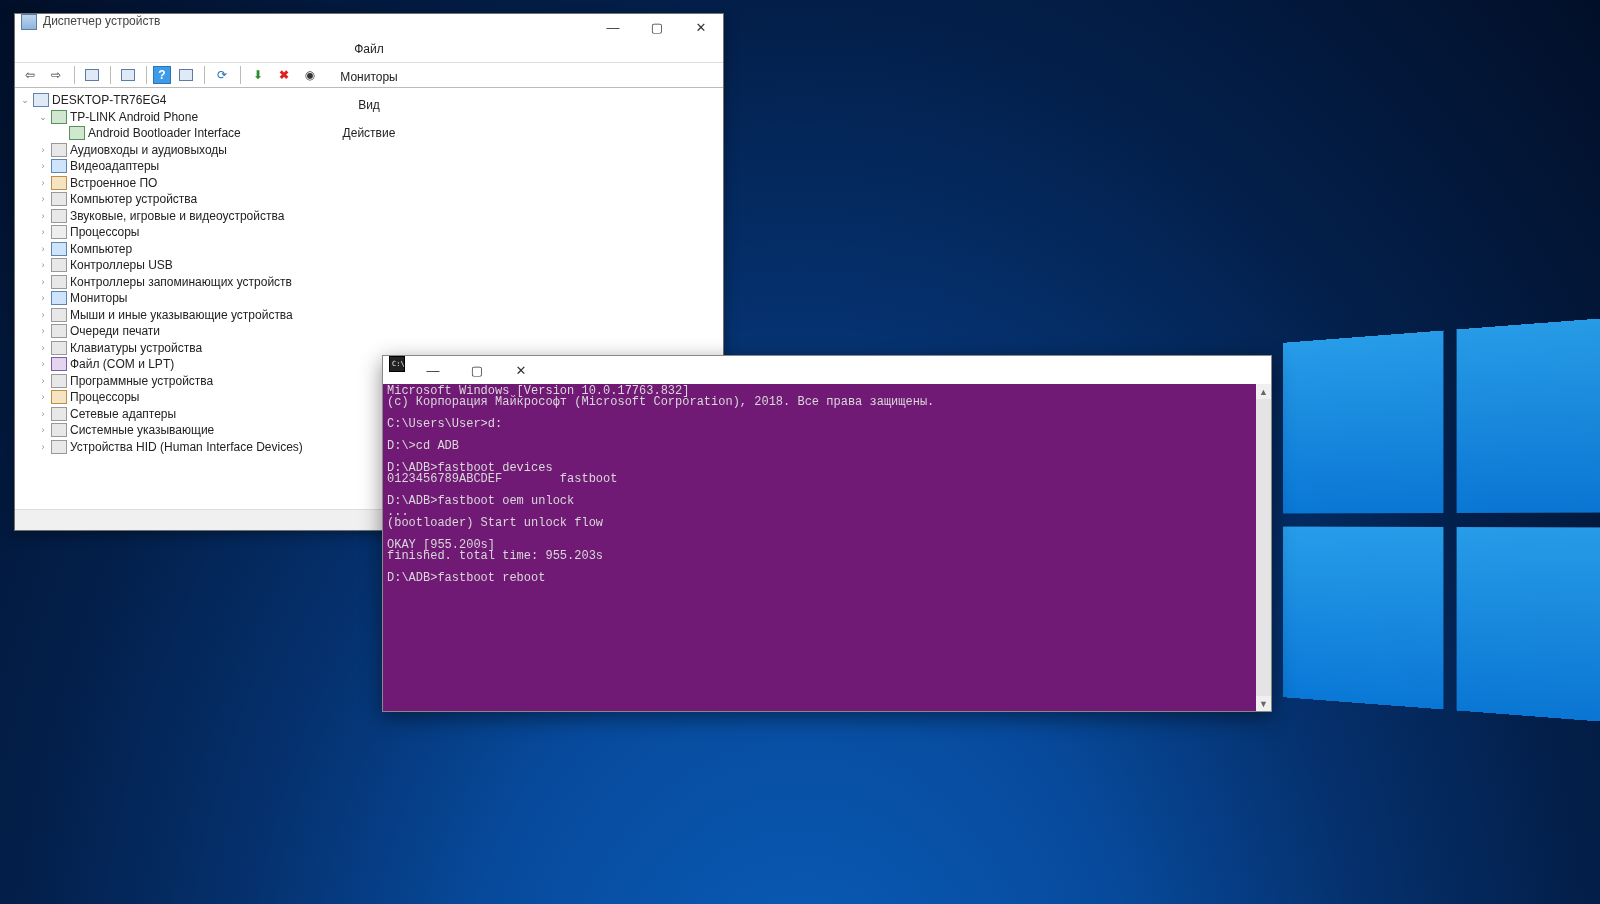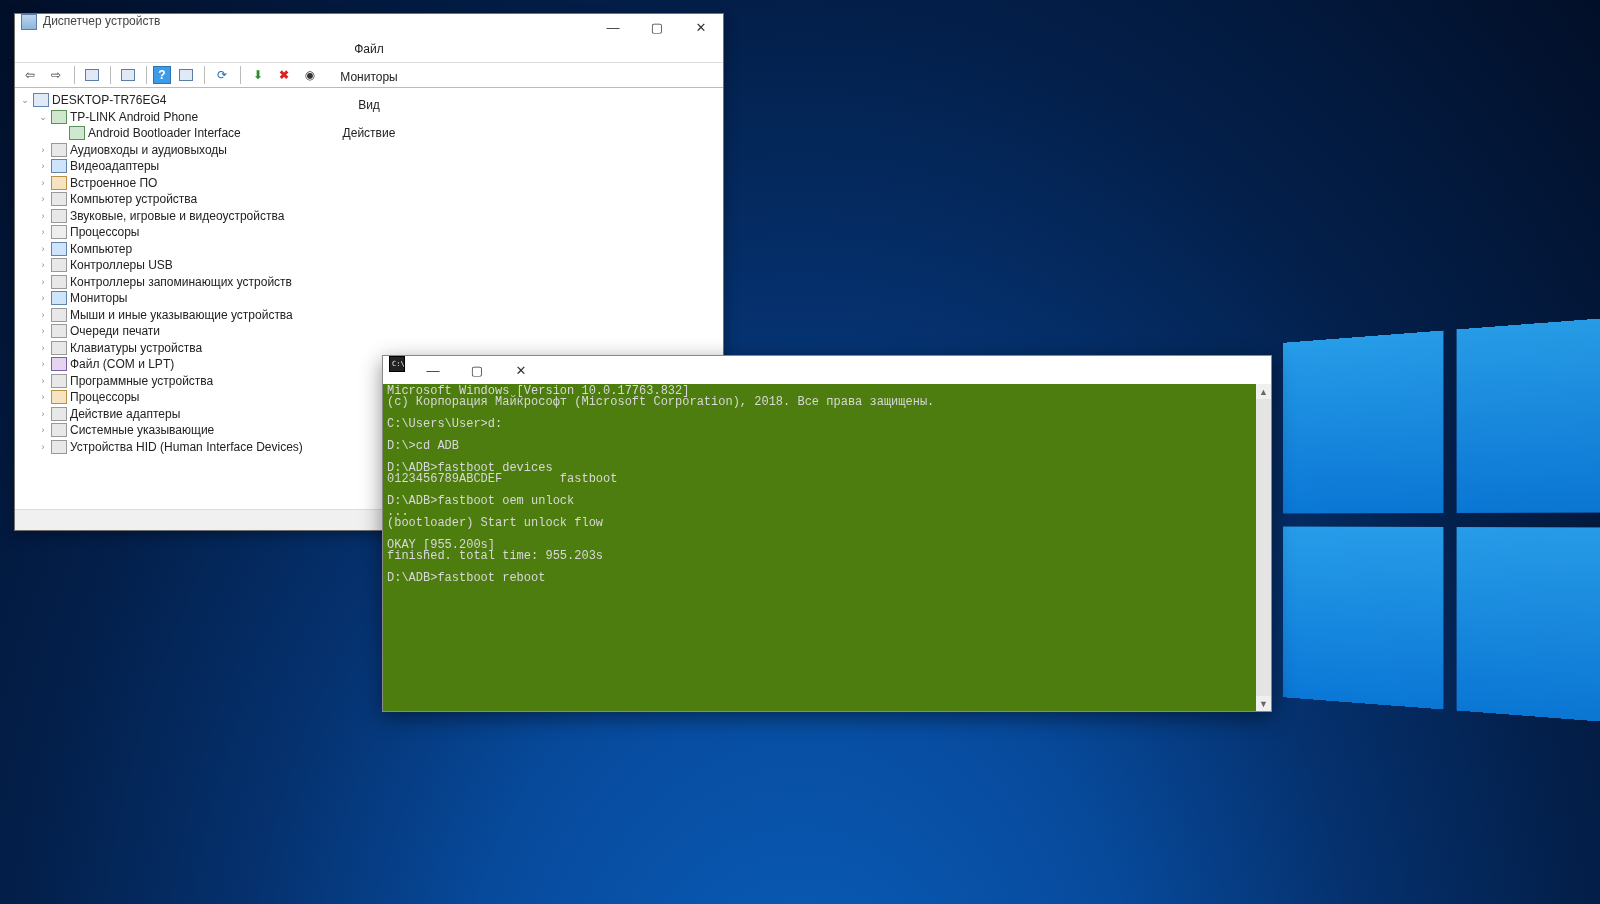--- a/index.html
+++ b/index.html
@@ -73,21 +73,21 @@
     background: #000; border: 1px solid #888; box-shadow: 0 6px 20px rgba(0,0,0,.45);
     display: flex; flex-direction: column;
   }
   .cmd .titlebar { height: 28px; background:#fff; color:#222; }
   .cmd .titlebar .icon { background:#222; border-color:#000; position:relative; }
   .cmd .titlebar .icon::after {
     content:"C:\\"; position:absolute; inset:0; color:#eee; font-size:7px; font-family:Consolas,monospace;
     display:flex; align-items:center; justify-content:flex-start; padding-left:2px;
   }
   .cmd .body {
-    flex:1; display:flex; background:#4d7c0f;justify-content:space-between;
+    flex:1; display:flex; background:#701a75;justify-content:space-between;
   }
   .cmd pre {
     flex:1; padding: 2px 4px; color:#d8d8d8;
     font-family: Consolas, "Courier New", monospace; font-size: 12px; line-height: 11px;
     white-space: pre; overflow:hidden;
   }
   .cmd .scroll { width:15px; background:#f0f0f0; position:relative; }
   .cmd .scroll .arrow {
     position:absolute; left:0; width:15px; height:15px; background:#f0f0f0; color:#666;
     display:flex; align-items:center; justify-content:center; font-size:9px;
@@ -240,21 +240,21 @@
         <span>Программные устройства</span>
       </div>
       <div class="tree-item" style="padding-left: 22px;">
         <span class="exp">›</span>
         <span class="ico chip"></span>
         <span>Процессоры</span>
       </div>
       <div class="tree-item" style="padding-left: 22px;">
         <span class="exp">›</span>
         <span class="ico dev"></span>
-        <span>Действие адаптеры</span>
+        <span>Сетевые адаптеры</span>
       </div>
       <div class="tree-item" style="padding-left: 22px;">
         <span class="exp">›</span>
         <span class="ico dev"></span>
         <span>Системные указывающие</span>
       </div>
       <div class="tree-item" style="padding-left: 22px;">
         <span class="exp">›</span>
         <span class="ico dev"></span>
         <span>Устройства HID (Human Interface Devices)</span>

